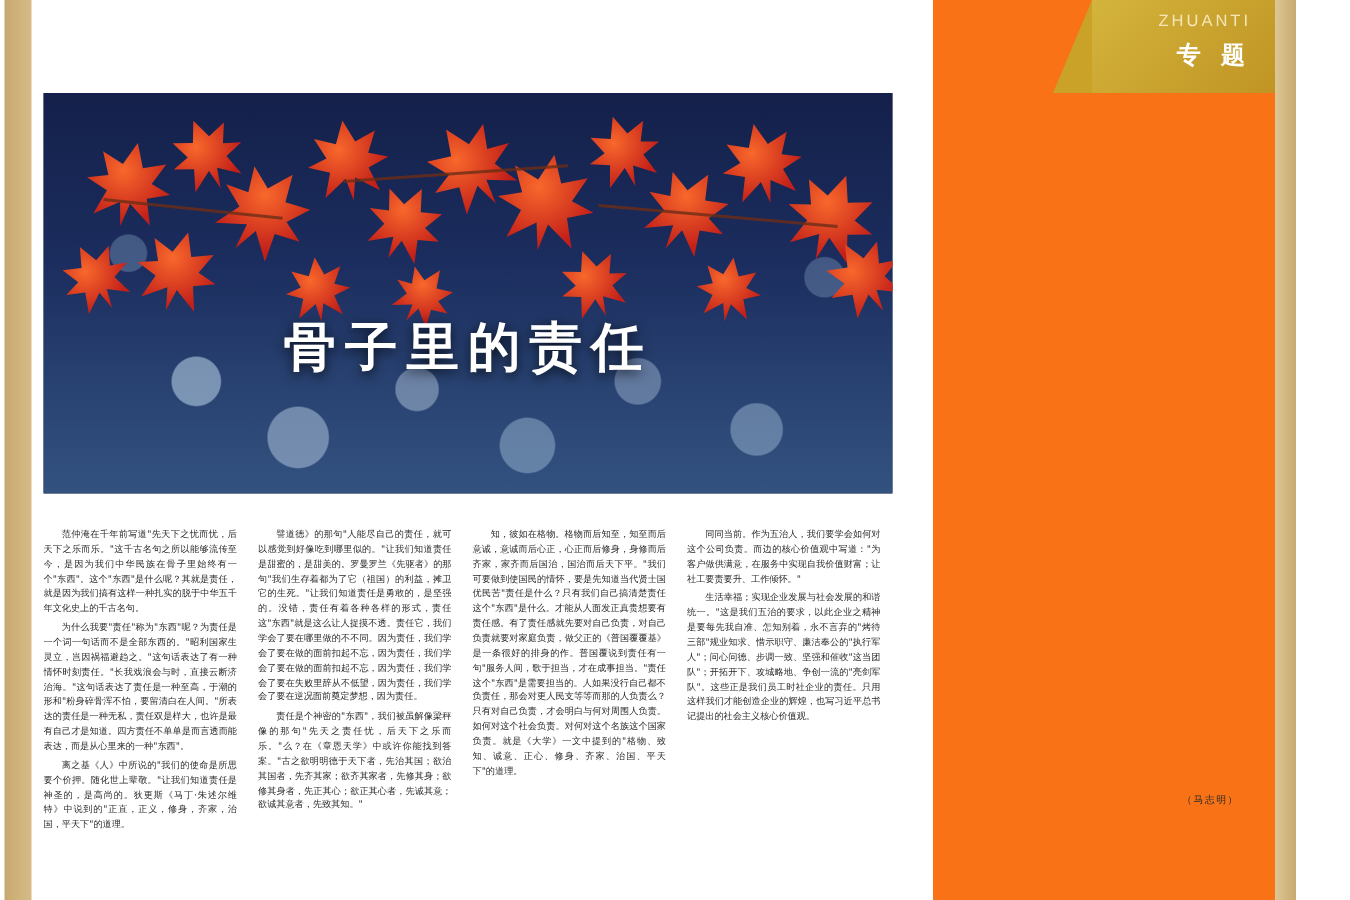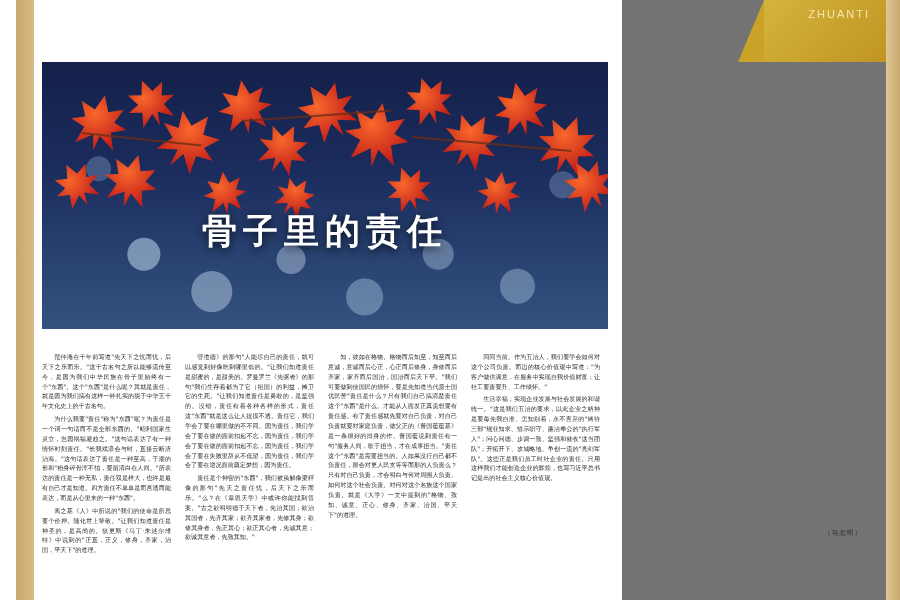--- a/index.html
+++ b/index.html
@@ -15,41 +15,41 @@
   }
   .page {
     position: relative;
     width: 900px;
     height: 600px;
     background: #ffffff;
   }
   
   .left-page {
     position: absolute;
-    left: 16px;
+    left: 3px;
     top: 0;
     width: 622px;
     height: 600px;
     background: #ffffff;
   }
   .left-band {
     position: absolute;
     left: 0;
     top: 0;
     width: 18px;
     height: 600px;
     background: linear-gradient(to right, #c8a96f, #d6bb87);
   }
   .right-page {
     position: absolute;
     left: 622px;
     top: 0;
-    width: 278px;
-    height: 600px;
-    background: #737373;
+    width: 242px;
+    height: 600px;
+    background: #f97316;
   }
   .right-band {
     position: absolute;
     right: 0;
     top: 0;
     width: 14px;
     height: 600px;
     background: linear-gradient(to left, #c8a96f, #ddc795);
   }
   .spine {
@@ -245,18 +245,19 @@
     </div>
   </div>
 
   <div class="spine"></div>
 
   <div class="right-page">
     <div class="right-band"></div>
 
     <div class="topic-tab">
       <div class="topic-en">ZHUANTI</div>
+      <div class="topic-cn">专 题</div>
     </div>
 
     <div class="byline">（马志明）</div>
   </div>
 
 </div>
 
 </body></html>

